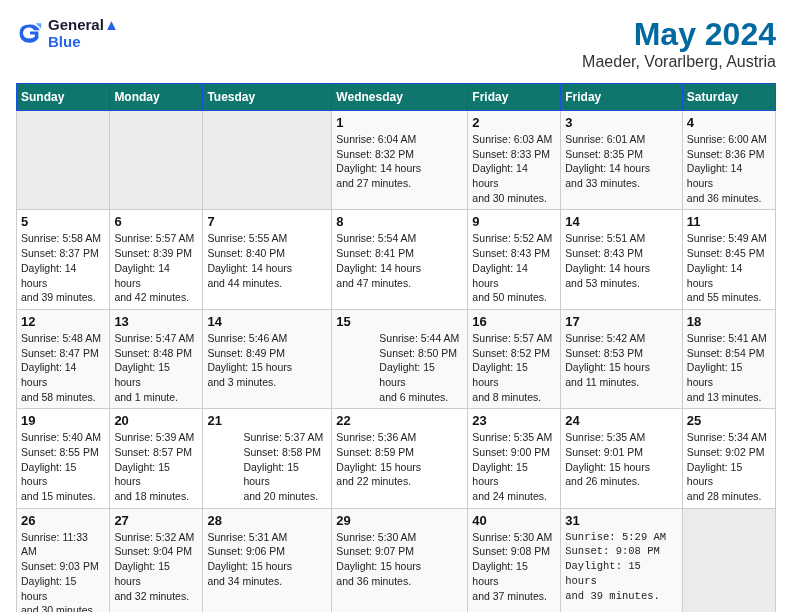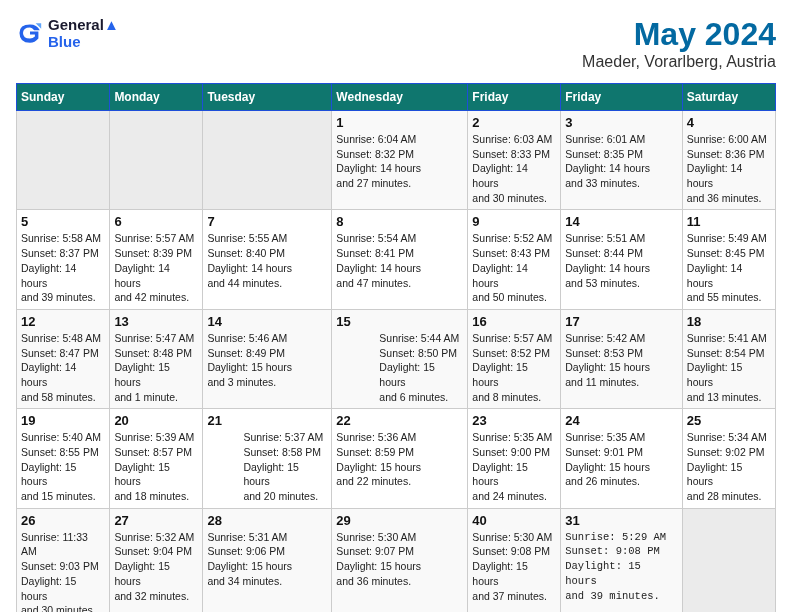--- a/index.html
+++ b/index.html
@@ -178,21 +178,21 @@
         <td>
           <div class="day-number">9</div>
           <div class="day-info" style="white-space: pre-line;">Sunrise: 5:52 AM
 Sunset: 8:43 PM
 Daylight: 14 hours
 and 50 minutes.</div>
         </td>
         <td>
           <div class="day-number">14</div>
           <div class="day-info" style="white-space: pre-line;">Sunrise: 5:51 AM
-Sunset: 8:44 PM
+Sunset: 8:43 PM
 Daylight: 14 hours
 and 53 minutes.</div>
         </td>
         <td>
           <div class="day-number">11</div>
           <div class="day-info" style="white-space: pre-line;">Sunrise: 5:49 AM
 Sunset: 8:45 PM
 Daylight: 14 hours
 and 55 minutes.</div>
         </td>

